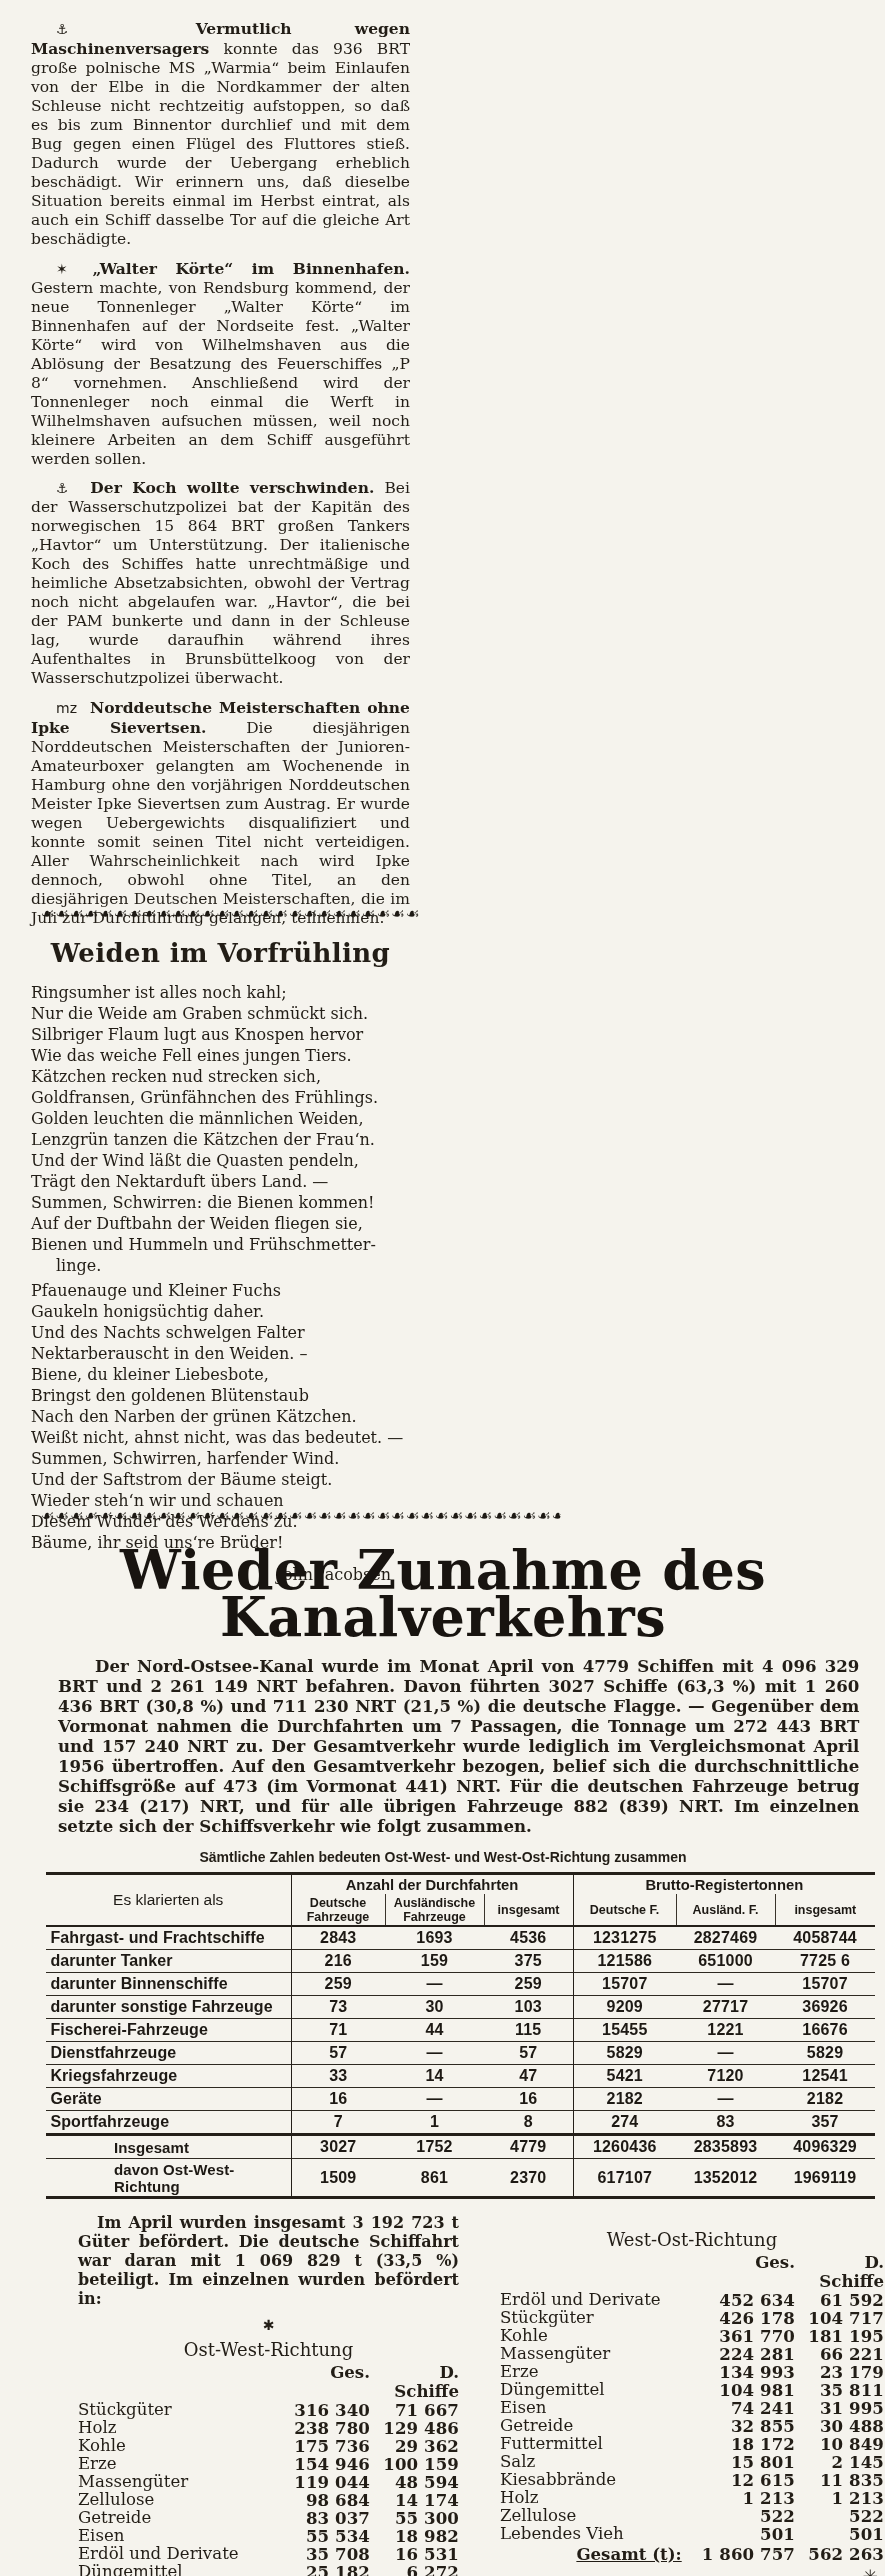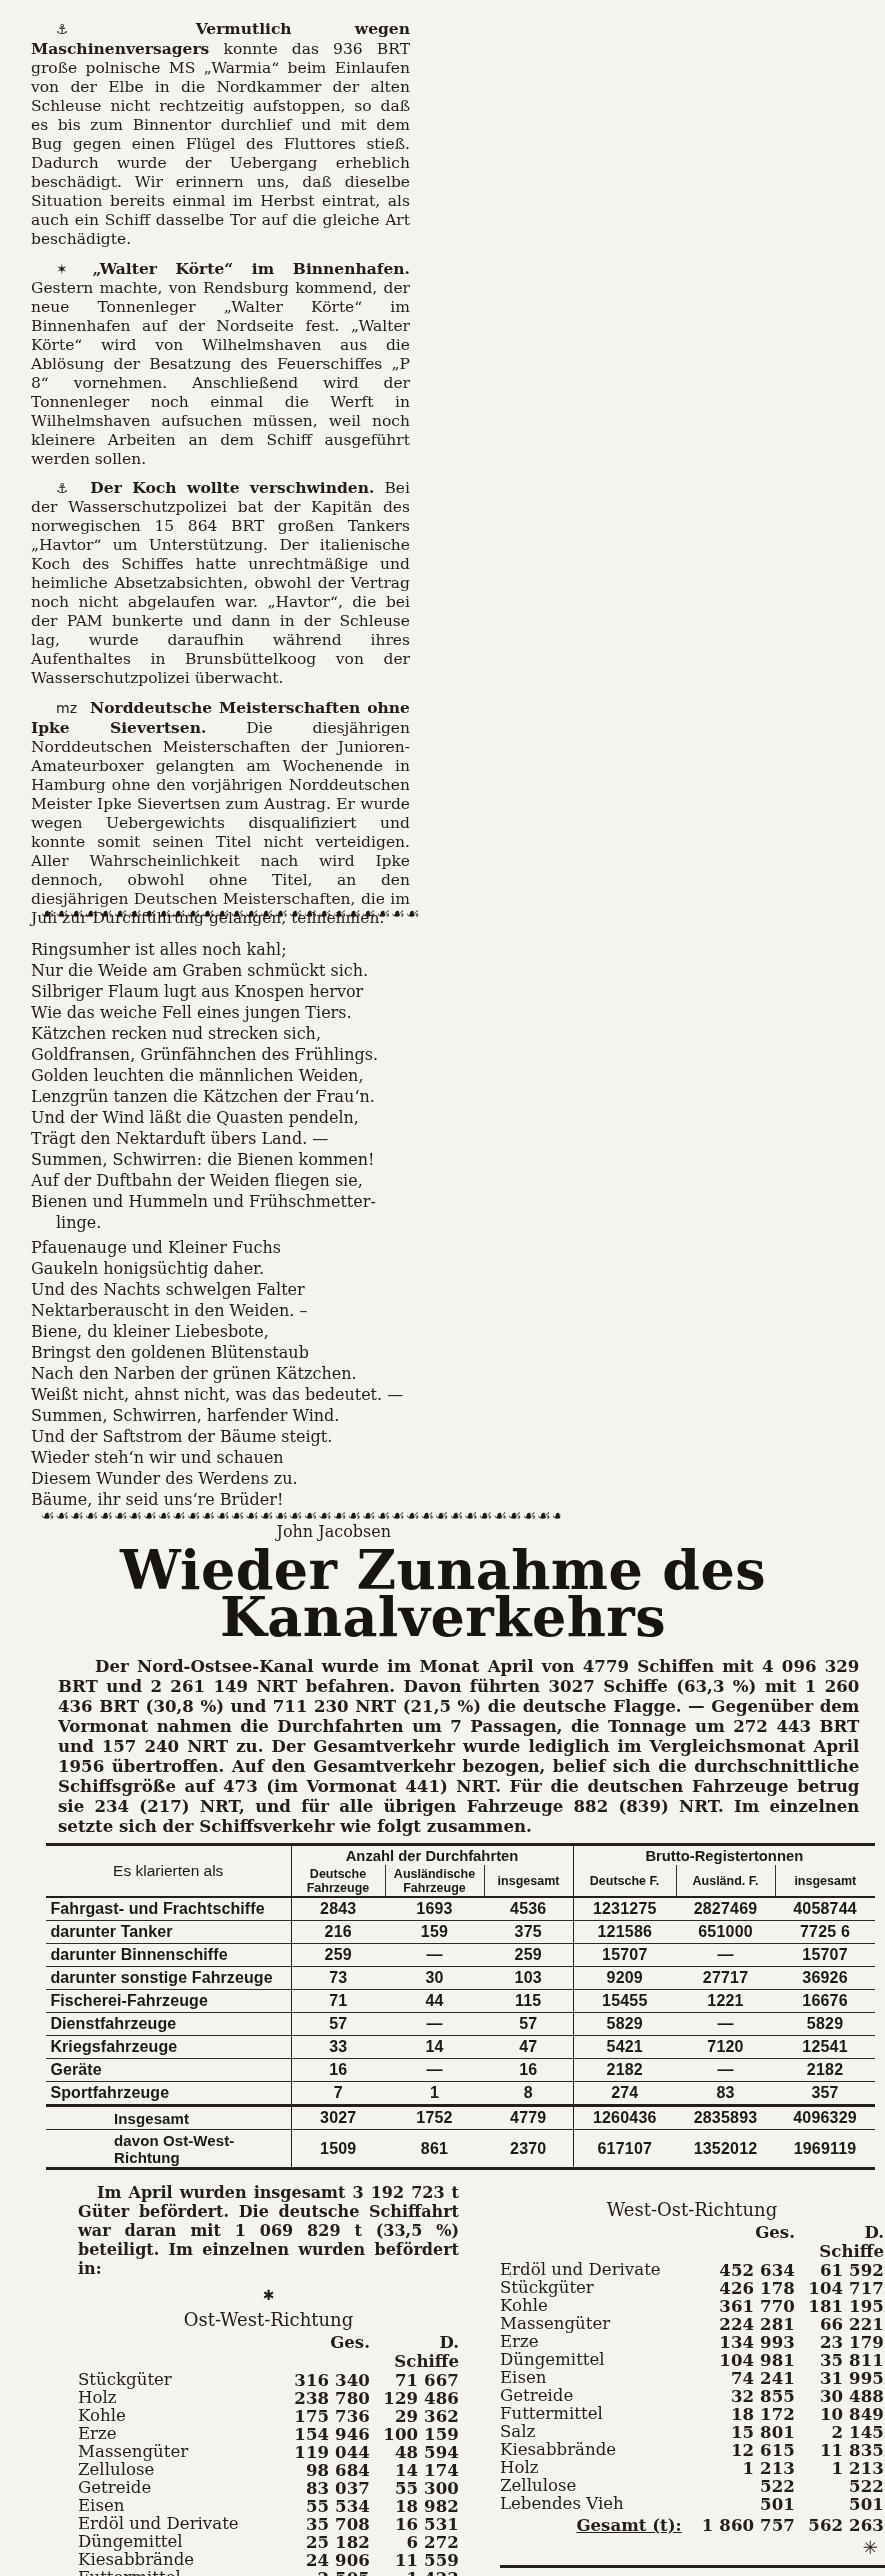--- a/index.html
+++ b/index.html
@@ -96,20 +96,21 @@
     <p class="article">
       <span class="glyph">mz</span>
       <span class="lead">Norddeutsche Meisterschaften ohne Ipke Sievertsen.</span>
       <span>Die diesjährigen Norddeutschen Meisterschaften der Junioren-Amateurboxer gelangten am Wochenende in Hamburg ohne den vorjährigen Norddeutschen Meister Ipke Sievertsen zum Austrag. Er wurde wegen Uebergewichts disqualifiziert und konnte somit seinen Titel nicht verteidigen. Aller Wahrscheinlichkeit nach wird Ipke dennoch, obwohl ohne Titel, an den diesjährigen Deutschen Meisterschaften, die im Juli zur Durchführung gelangen, teilnehmen.</span>
     </p>
   </section>
 
   <div class="vine v1">☙☙☙☙☙☙☙☙☙☙☙☙☙☙☙☙☙☙☙☙☙☙☙☙☙☙☙☙</div>
 
   <section class="poem">
+    <h2>Weiden im Vorfrühling</h2>
     <div>
       <div class="pline">Ringsumher ist alles noch kahl;</div>
       <div class="pline">Nur die Weide am Graben schmückt sich.</div>
       <div class="pline">Silbriger Flaum lugt aus Knospen hervor</div>
       <div class="pline">Wie das weiche Fell eines jungen Tiers.</div>
       <div class="pline">Kätzchen recken nud strecken sich,</div>
       <div class="pline">Goldfransen, Grünfähnchen des Frühlings.</div>
       <div class="pline">Golden leuchten die männlichen Weiden,</div>
       <div class="pline">Lenzgrün tanzen die Kätzchen der Frau‘n.</div>
       <div class="pline">Und der Wind läßt die Quasten pendeln,</div>
@@ -135,20 +136,21 @@
       <div class="pline">Bäume, ihr seid uns‘re Brüder!</div>
     </div>
     <div class="signature">John Jacobsen</div>
   </section>
 
   <div class="vine v2">☙☙☙☙☙☙☙☙☙☙☙☙☙☙☙☙☙☙☙☙☙☙☙☙☙☙☙☙☙☙☙☙☙☙☙☙☙☙</div>
 
   <section class="main">
     <h1>Wieder Zunahme des Kanalverkehrs</h1>
     <p class="intro">Der Nord-Ostsee-Kanal wurde im Monat April von 4779 Schiffen mit 4 096 329 BRT und 2 261 149 NRT befahren. Davon führten 3027 Schiffe (63,3 %) mit 1 260 436 BRT (30,8 %) und 711 230 NRT (21,5 %) die deutsche Flagge. — Gegenüber dem Vormonat nahmen die Durchfahrten um 7 Passagen, die Tonnage um 272 443 BRT und 157 240 NRT zu. Der Gesamtverkehr wurde lediglich im Vergleichsmonat April 1956 übertroffen. Auf den Gesamtverkehr bezogen, belief sich die durchschnittliche Schiffsgröße auf 473 (im Vormonat 441) NRT. Für die deutschen Fahrzeuge betrug sie 234 (217) NRT, und für alle übrigen Fahrzeuge 882 (839) NRT. Im einzelnen setzte sich der Schiffsverkehr wie folgt zusammen.</p>
+    <div class="tnote">Sämtliche Zahlen bedeuten Ost-West- und West-Ost-Richtung zusammen</div>
 
     <table class="stats">
       <colgroup>
         <col style="width:245px">
           <col style="width:94px">
           <col style="width:99px">
           <col style="width:89px">
         <col style="width:103px">
           <col style="width:99px">
           <col style="width:100px">

